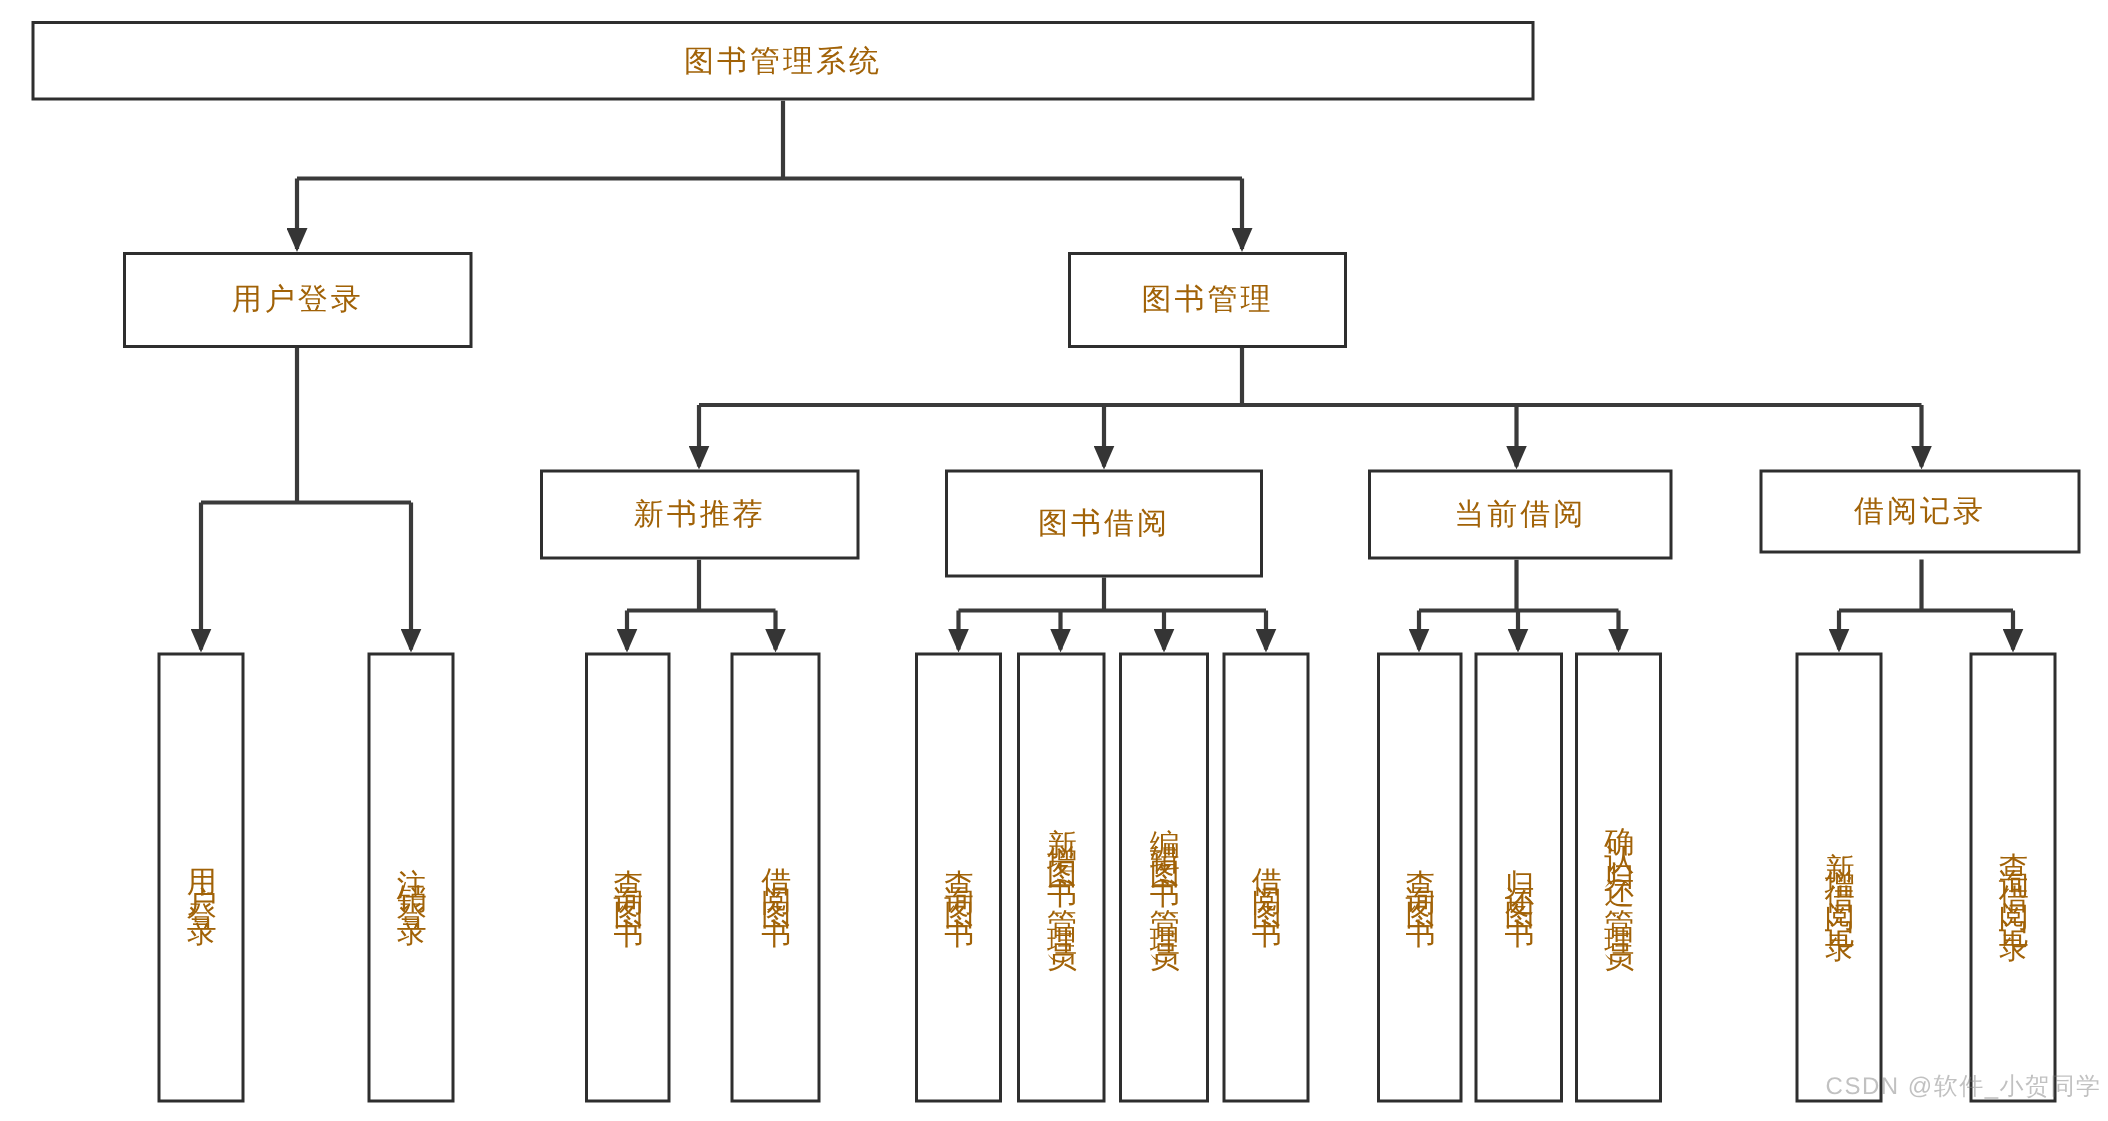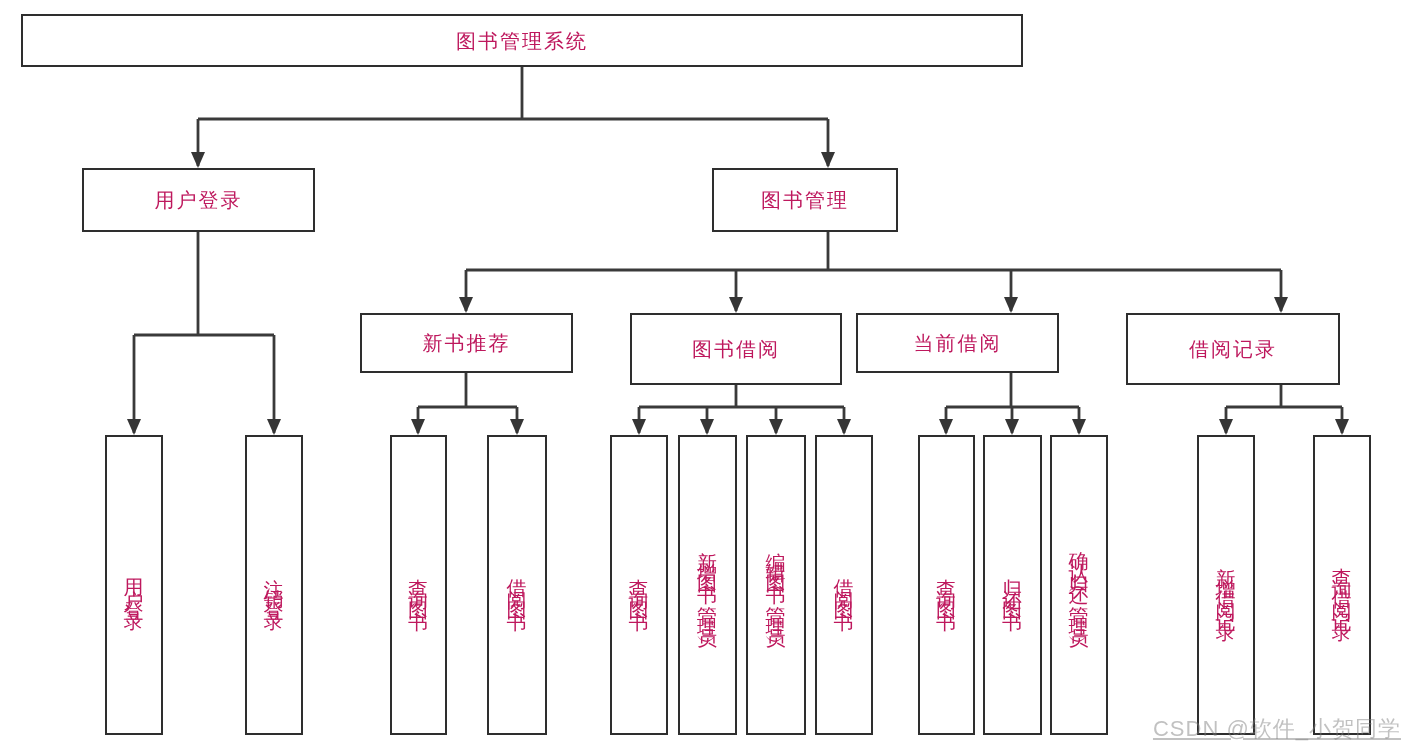--- a/index.html
+++ b/index.html
@@ -12,42 +12,41 @@
   }
   .connectors{position:absolute;left:0;top:0;width:1405px;height:747px;}
   .box{
     position:absolute;
     box-sizing:border-box;
     background:#ffffff;
     border:2.5px solid #2e2e2e;
     display:flex;
     align-items:center;
     justify-content:center;
-    color:#be185d;
+    color:#a16207;
     font-size:20px;
     line-height:1;
     z-index:2;
   }
   .hbox{letter-spacing:2px;}
   .vbox{
     writing-mode:vertical-rl;
     text-orientation:mixed;
     letter-spacing:11px;
     font-size:20px;
   }
   .watermark{
     position:absolute;
     top:714px;
     right:4px;
-    font-size:22px;
+    font-size:16px;
     letter-spacing:1px;
     color:rgba(125,125,125,0.48);
     z-index:5;
     white-space:nowrap;
-    text-decoration:underline;
   }
 </style>
 </head>
 <body>
 
 <div class="stage">
 
   <svg class="connectors" viewBox="0 0 1405 747" xmlns="http://www.w3.org/2000/svg">
     <defs>
       <marker id="arrow" viewBox="0 0 16 14" refX="14" refY="7" markerWidth="16" markerHeight="14" markerUnits="userSpaceOnUse" orient="auto">
@@ -91,22 +90,22 @@
     </g>
   </svg>
 
   <div class="box hbox" style="left:21px;top:14px;width:1002px;height:53px">图书管理系统</div>
 
   <div class="box hbox" style="left:82px;top:168px;width:233px;height:64px">用户登录</div>
   <div class="box hbox" style="left:712px;top:168px;width:186px;height:64px">图书管理</div>
 
   <div class="box hbox" style="left:360px;top:313px;width:213px;height:60px">新书推荐</div>
   <div class="box hbox" style="left:630px;top:313px;width:212px;height:72px">图书借阅</div>
-  <div class="box hbox" style="left:856px;top:313px;width:203px;height:60px">当前借阅</div>
-  <div class="box hbox" style="left:1126px;top:313px;width:214px;height:72px">借阅记录</div>
+  <div class="box hbox" style="left:912px;top:313px;width:203px;height:60px">当前借阅</div>
+  <div class="box hbox" style="left:1173px;top:313px;width:214px;height:56px">借阅记录</div>
 
   <div class="box vbox" style="left:105px;top:435px;width:58px;height:300px">用户登录</div>
   <div class="box vbox" style="left:245px;top:435px;width:58px;height:300px">注销登录</div>
 
   <div class="box vbox" style="left:390px;top:435px;width:57px;height:300px">查询图书</div>
   <div class="box vbox" style="left:487px;top:435px;width:60px;height:300px">借阅图书</div>
 
   <div class="box vbox" style="left:610px;top:435px;width:58px;height:300px">查询图书</div>
   <div class="box vbox" style="left:678px;top:435px;width:59px;height:300px">新增图书（管理员）</div>
   <div class="box vbox" style="left:746px;top:435px;width:60px;height:300px">编辑图书（管理员）</div>

